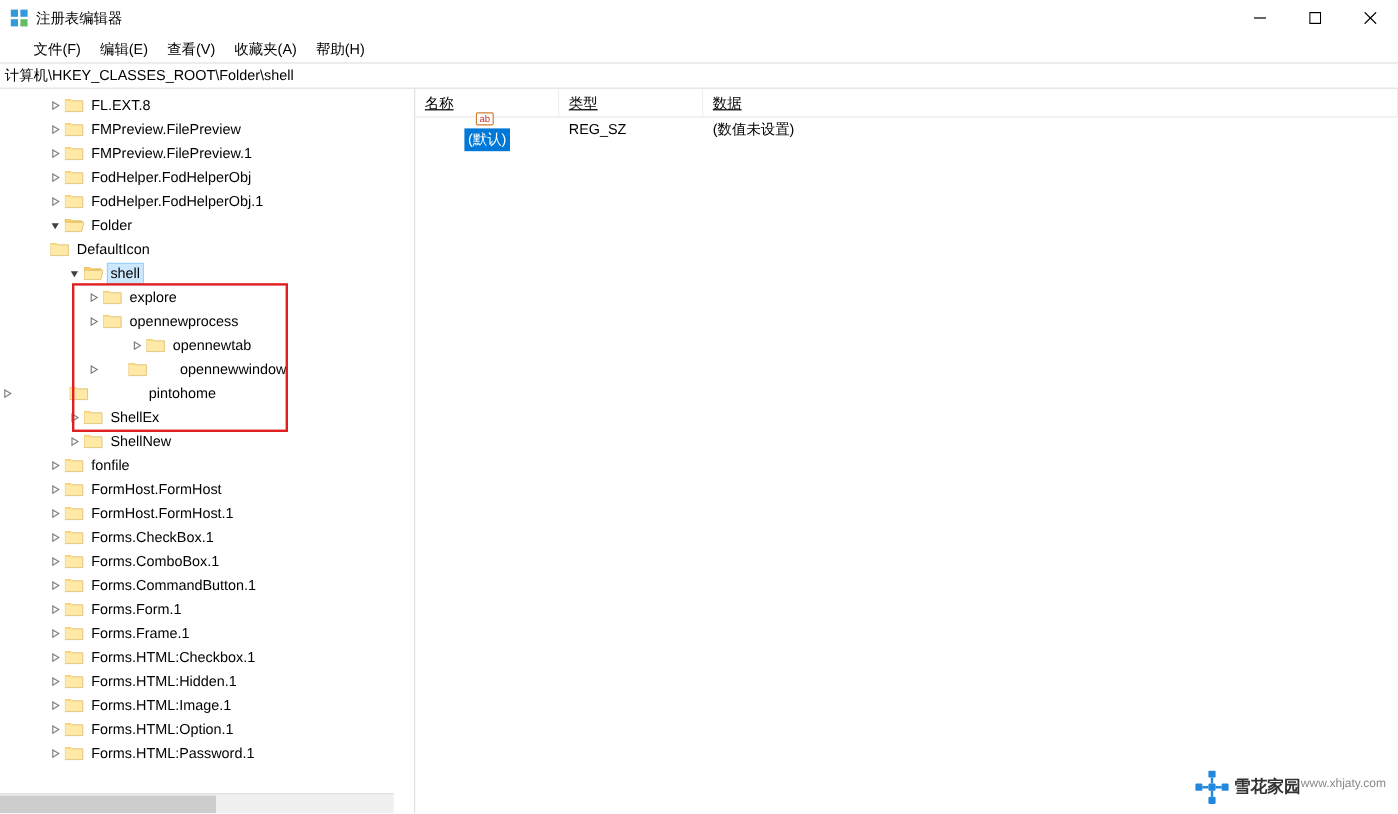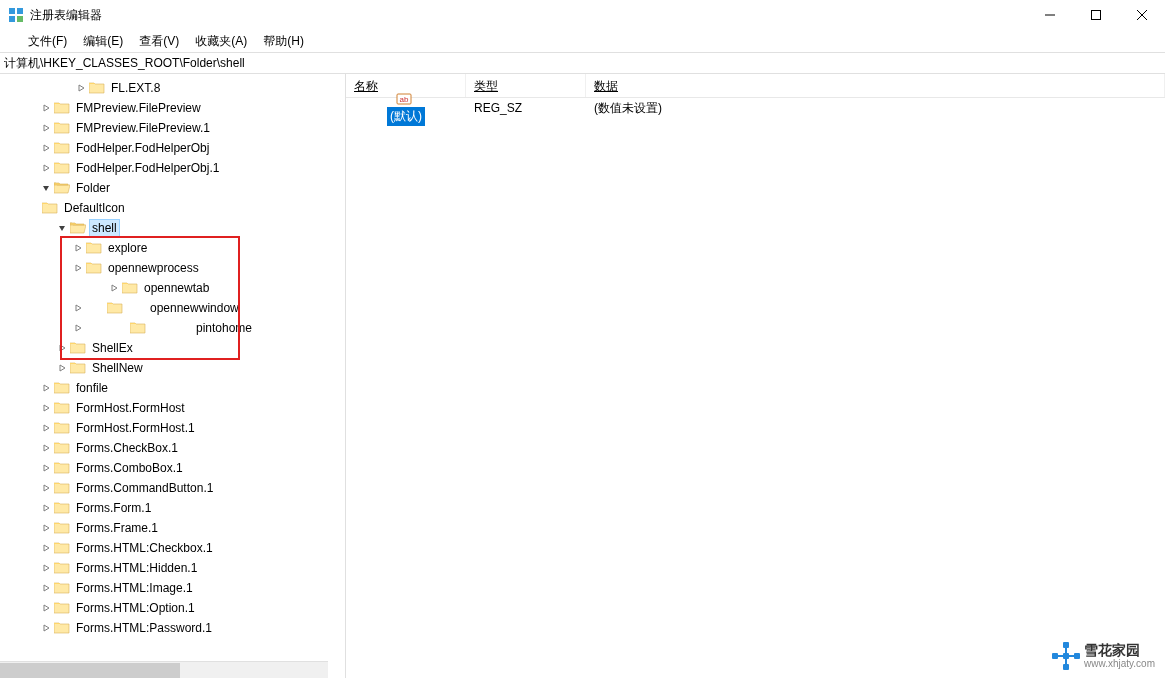--- a/index.html
+++ b/index.html
@@ -45,21 +45,21 @@
 .value-icon { width: 16px; height: 16px; margin-right: 4px; flex-shrink: 0; }
 .value-name { background: #0078d7; color: #fff; padding: 1px 3px; }
 
 .highlight-box { position: absolute; border: 2px solid #e02020; pointer-events: none; z-index: 50; }
 
 .h-scroll { position: absolute; bottom: 0; left: 0; right: 17px; height: 17px; background: #f0f0f0; border-top: 1px solid #e0e0e0; }
 .h-scroll-thumb { position: absolute; left: 0; top: 1px; height: 15px; width: 180px; background: #cdcdcd; }
 
 .watermark { position: absolute; right: 10px; bottom: 8px; z-index: 100; display: flex; align-items: center; }
 .watermark-icon { width: 28px; height: 28px; margin-right: 4px; }
-.watermark-text { display: flex; flex-direction: column; line-height: 1.1; }
+.watermark-text { display: flex; flex-direction: row; line-height: 1.1; }
 .watermark-main { font-size: 14px; font-weight: bold; color: #333; }
 .watermark-sub { font-size: 10px; color: #888; }
 
 ::-webkit-scrollbar { width: 17px; height: 17px; }
 ::-webkit-scrollbar-track { background: #f0f0f0; }
 ::-webkit-scrollbar-thumb { background: #cdcdcd; }
 ::-webkit-scrollbar-button { background: #f0f0f0; height: 17px; width: 17px; }
 </style>
 </head>
 <body>
@@ -102,21 +102,21 @@
   <span class="menu-item">帮助(H)</span>
 </div>
 
 <div class="addressbar">
   <span>计算机\HKEY_CLASSES_ROOT\Folder\shell</span>
 </div>
 
 <div class="content">
   <div class="tree-pane">
     <div id="tree-container">
-        <div class="tree-row" style="padding-left: 40px; margin-left: 35px;">
+        <div class="tree-row" style="padding-left: 40px;">
           <span class="expander ">
             <svg viewBox="0 0 8 8">
               <path d="M2 1 L7 4 L2 7 Z" fill="none" stroke="#808080" stroke-width="1"></path>
             </svg>
           </span>
           <span class="folder-icon">
             <svg viewBox="0 0 16 14">
               <path d="M0 2 L5 2 L6 3 L15 3 L15 12 L0 12 Z" fill="#ffe9a6" stroke="#d9b35c" stroke-width="0.6"></path>
               <path d="M0 2 L5 2 L6 3 L0 3 Z" fill="#ffd66b"></path>
             </svg>
@@ -266,21 +266,21 @@
             </svg>
           </span>
           <span class="folder-icon">
             <svg viewBox="0 0 16 14">
               <path d="M0 2 L5 2 L6 3 L15 3 L15 12 L0 12 Z" fill="#ffe9a6" stroke="#d9b35c" stroke-width="0.6"></path>
               <path d="M0 2 L5 2 L6 3 L0 3 Z" fill="#ffd66b"></path>
             </svg>
           </span>
           <span class="tree-label">opennewwindow</span>
         </div>
-        <div class="tree-row" style="padding-left: 72px; gap: 44px;">
+        <div class="tree-row" style=" gap: 44px;">
           <span class="expander ">
             <svg viewBox="0 0 8 8">
               <path d="M2 1 L7 4 L2 7 Z" fill="none" stroke="#808080" stroke-width="1"></path>
             </svg>
           </span>
           <span class="folder-icon">
             <svg viewBox="0 0 16 14">
               <path d="M0 2 L5 2 L6 3 L15 3 L15 12 L0 12 Z" fill="#ffe9a6" stroke="#d9b35c" stroke-width="0.6"></path>
               <path d="M0 2 L5 2 L6 3 L0 3 Z" fill="#ffd66b"></path>
             </svg>

